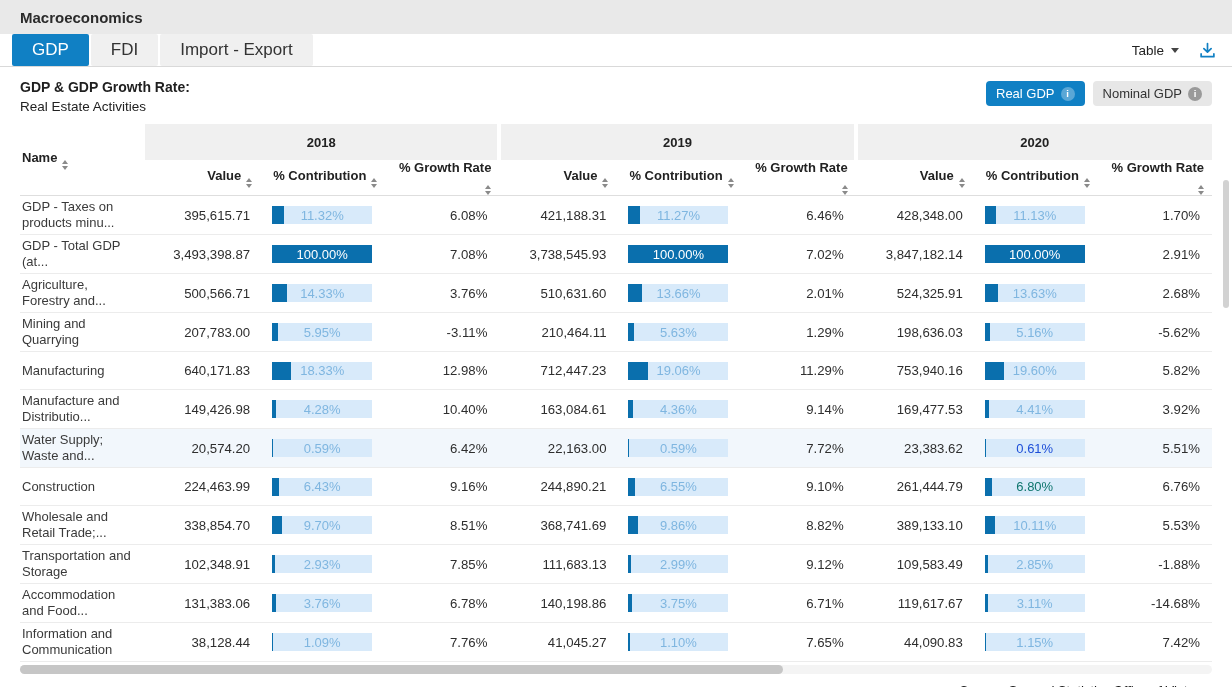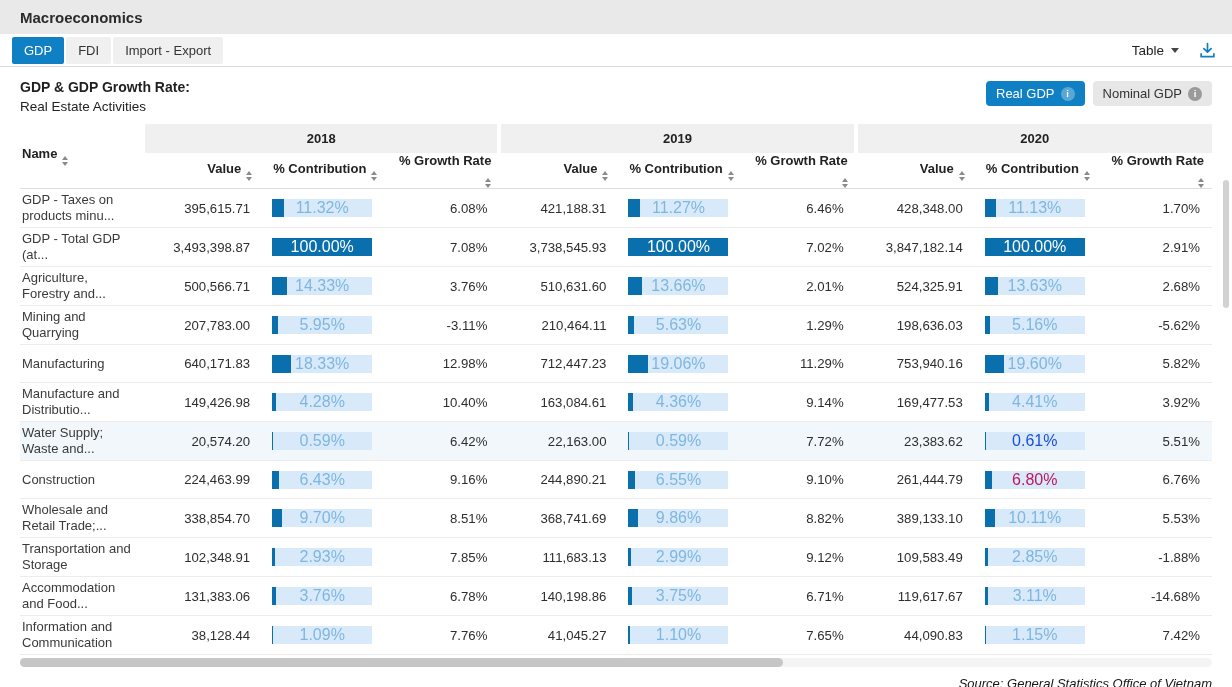--- a/index.html
+++ b/index.html
@@ -11,21 +11,21 @@
   .topbar {
     height:34px; background:#e9e9e9; display:flex; align-items:center;
     padding:0 20px; font-size:15px; font-weight:700; color:#2b2b2b;
   }
   .tabsrow {
     height:33px; border-bottom:1px solid #d9d9d9; display:flex;
     align-items:center; justify-content:space-between; padding:0 16px 0 12px;
   }
   .tabs { display:flex; gap:2px; }
   .tab {
-    border:none; font-family:inherit; font-size:13px; padding:6px 12px;
+    border:none; font-family:inherit; font-size:17px; padding:6px 20px;
     background:#f0f0f0; color:#333; cursor:pointer; border-radius:2px;
   }
   .tab.active { background:#1080c4; color:#fff; }
   .tabsright { display:flex; align-items:center; gap:20px; }
   .view-select { display:flex; align-items:center; gap:7px; font-size:13.5px; color:#222; cursor:pointer; }
   .caret { width:0; height:0; border-left:4px solid transparent; border-right:4px solid transparent; border-top:5px solid #444; }
   .dl { cursor:pointer; display:flex; align-items:center; }
   .content { padding:12px 20px 0; }
   .section-head { display:flex; justify-content:space-between; align-items:flex-start; margin-bottom:10px; }
   .t1 { font-size:14px; font-weight:700; color:#1f1f1f; }
@@ -40,41 +40,41 @@
   .info {
     width:14px; height:14px; border-radius:50%; font-size:9.5px; font-weight:700;
     display:inline-flex; align-items:center; justify-content:center; font-style:normal;
   }
   .pill.active .info { background:#5aa7d6; color:#fff; }
   .pill:not(.active) .info { background:#9a9a9a; color:#fff; }
   .table-wrap { position:relative; }
   table { width:100%; border-collapse:collapse; table-layout:fixed; }
   th { font-weight:700; }
   .year-th {
-    background:#f0f0f0; font-size:13px; text-align:center; height:29px;
+    background:#f0f0f0; font-size:13px; text-align:center; height:36px;
     border-left:4px solid #fff; color:#222;
   }
   .sub-th {
     font-size:13px; text-align:right; height:31px; padding:0 8px;
     border-bottom:1px solid #dedede; vertical-align:middle; color:#222; cursor:pointer;
   }
   .name-th {
     text-align:left; font-size:13px; vertical-align:middle; padding-left:2px;
     border-bottom:1px solid #dedede; cursor:pointer; color:#222;
   }
   tbody td { border-bottom:1px solid #ececec; height:38px; font-size:13.2px; vertical-align:middle; }
   td.name-cell { font-size:13px; color:#3a3a3a; line-height:16px; padding:3px 6px 3px 2px; }
   td.val { text-align:right; padding-right:10px; color:#2e2e2e; }
   td.growth { text-align:right; padding-right:12px; color:#2e2e2e; }
   td.contrib { padding-left:12px; }
   .bar-box { position:relative; width:100px; height:18px; overflow:hidden; }
   .bar-fill { position:absolute; left:0; top:0; bottom:0; }
   .bar-label {
     position:absolute; left:0; right:0; top:0; bottom:0;
-    display:flex; align-items:center; justify-content:center; font-size:16px;
+    display:flex; align-items:center; justify-content:center; font-size:13px;
   }
   tr.hl td { background:#f2f7fc; }
   .sort-icon { display:inline-flex; flex-direction:column; gap:2px; margin-left:5px; vertical-align:-2px; }
   .sort-icon i { display:block; width:0; height:0; border-left:3.5px solid transparent; border-right:3.5px solid transparent; }
   .sort-icon .up { border-bottom:4px solid #8a8a8a; }
   .sort-icon .down { border-top:4px solid #8a8a8a; }
   .hscroll-track { margin-top:3px; height:9px; background:#f4f4f4; border-radius:5px; }
   .hscroll-thumb { width:64%; height:9px; background:#c6c6c6; border-radius:5px; cursor:grab; }
   .vscroll { position:absolute; right:3px; top:180px; width:6px; height:128px; background:#d2d2d2; border-radius:3px; cursor:grab; }
   .source { text-align:right; font-size:13px; font-style:italic; color:#161616; margin-top:9px; }
@@ -392,21 +392,21 @@
               <div class="bar-box" style="background: rgb(216, 234, 250); text-align: center;">
                 <div class="bar-fill" style="width: 6.55%; background: rgb(10, 111, 173);"></div>
                 <span class="bar-label" style="color: rgb(127, 182, 224);">6.55%</span>
               </div>
             </td>
             <td class="growth">9.10%</td>
             <td class="val">261,444.79</td>
             <td class="contrib">
               <div class="bar-box" style="background: rgb(216, 234, 250);">
                 <div class="bar-fill" style="width: 6.8%; background: rgb(10, 111, 173);"></div>
-                <span class="bar-label" style="color: #be185d;">6.80%</span>
+                <span class="bar-label" style="color: #0f766e;">6.80%</span>
               </div>
             </td>
             <td class="growth">6.76%</td>
           </tr>
           <tr>
             <td class="name-cell">Wholesale and Retail Trade;...</td>
             <td class="val">338,854.70</td>
             <td class="contrib">
               <div class="bar-box" style="background: rgb(216, 234, 250);">
                 <div class="bar-fill" style="width: 9.7%; background: rgb(10, 111, 173);"></div>

